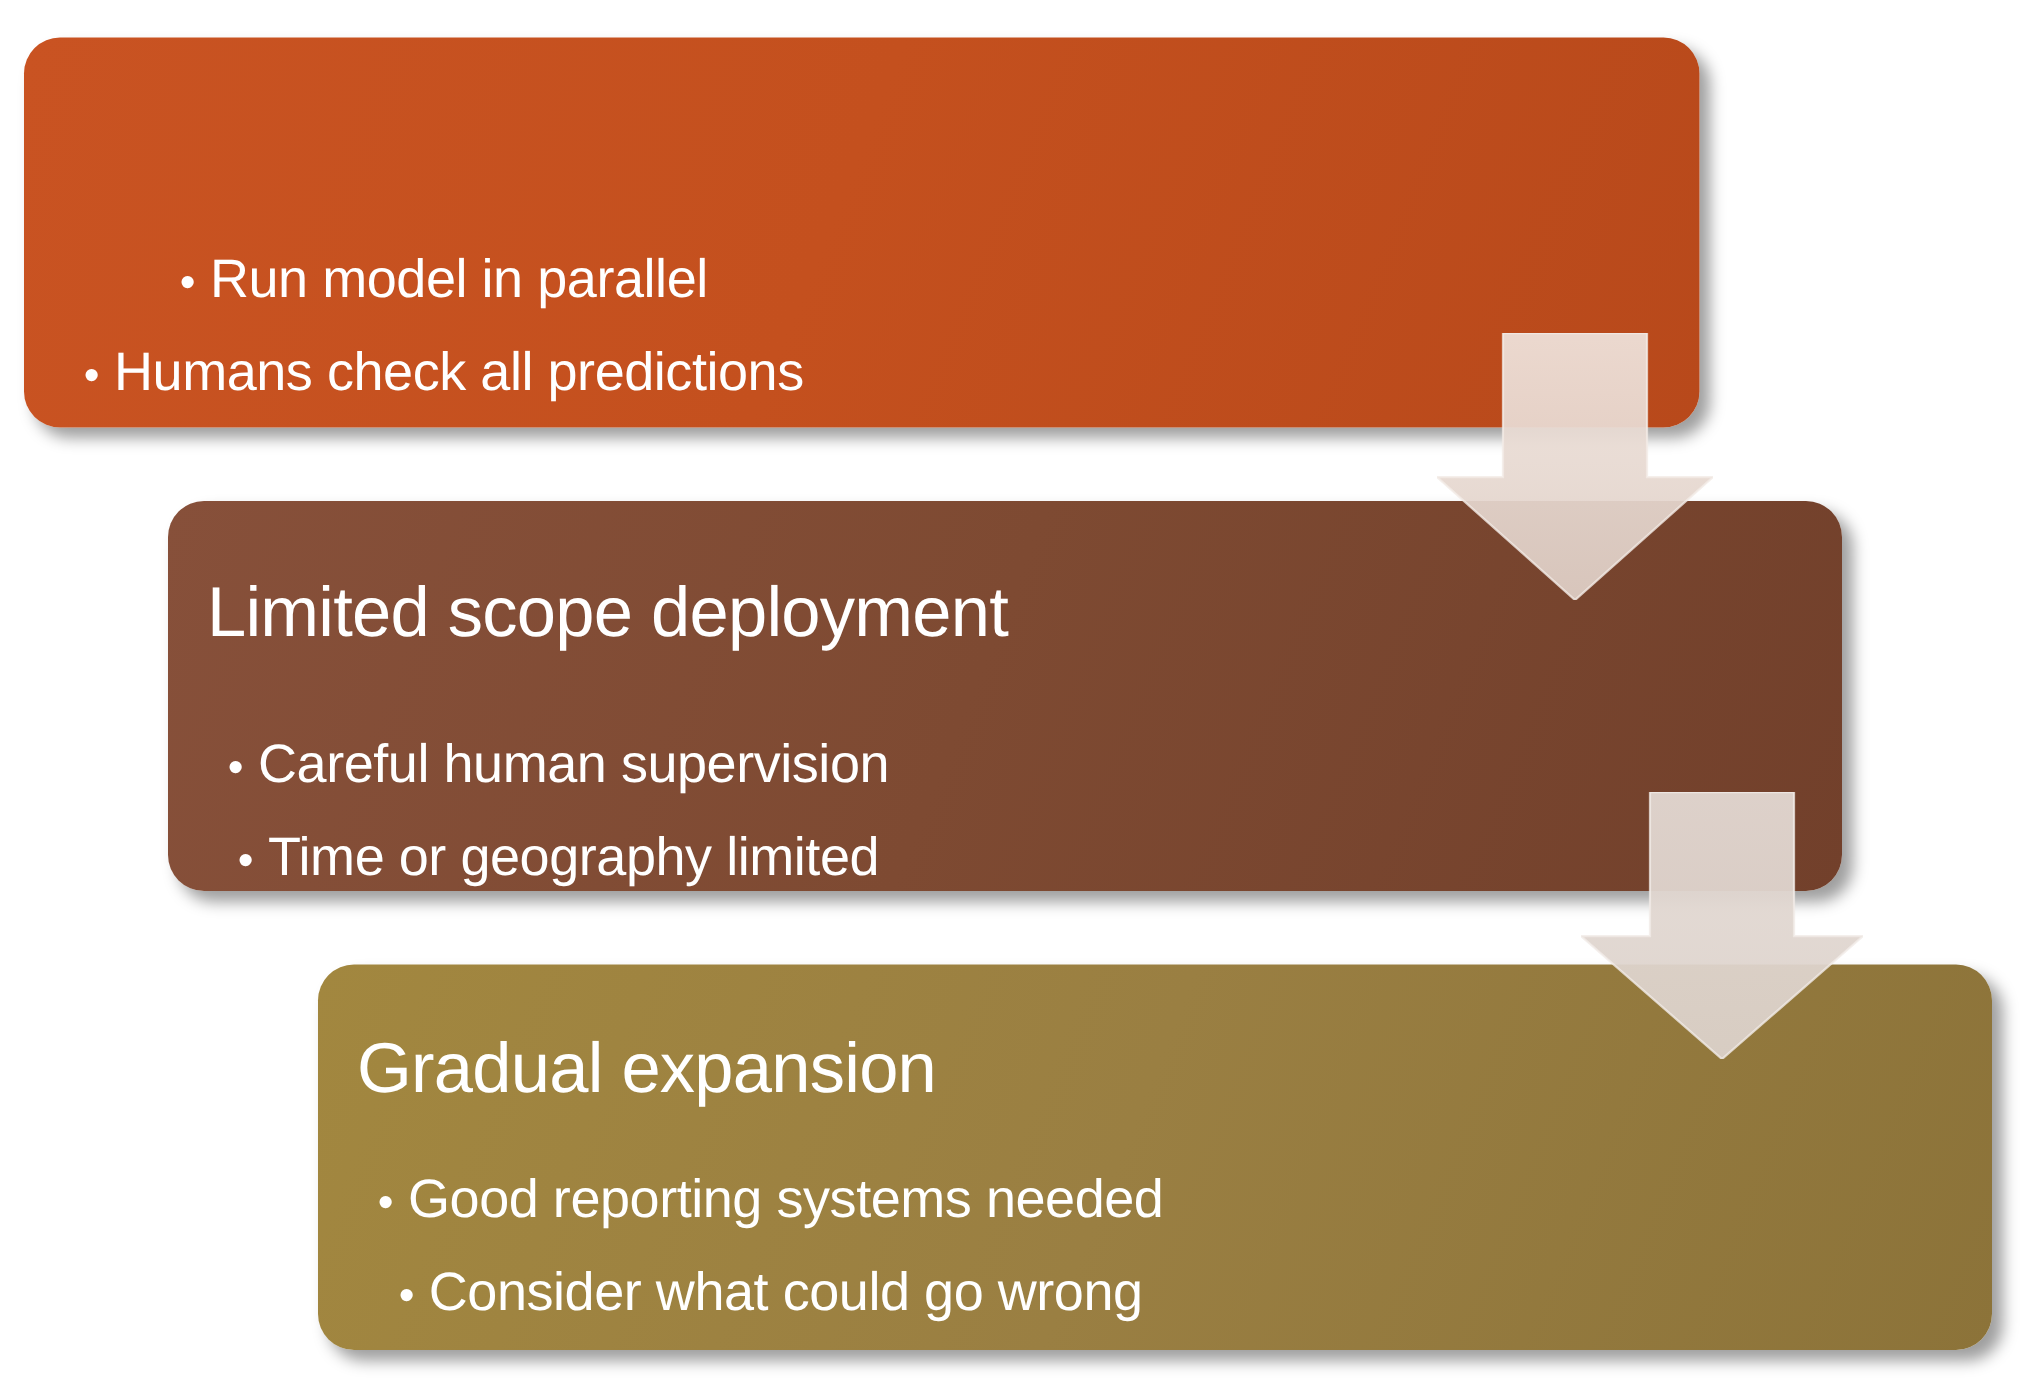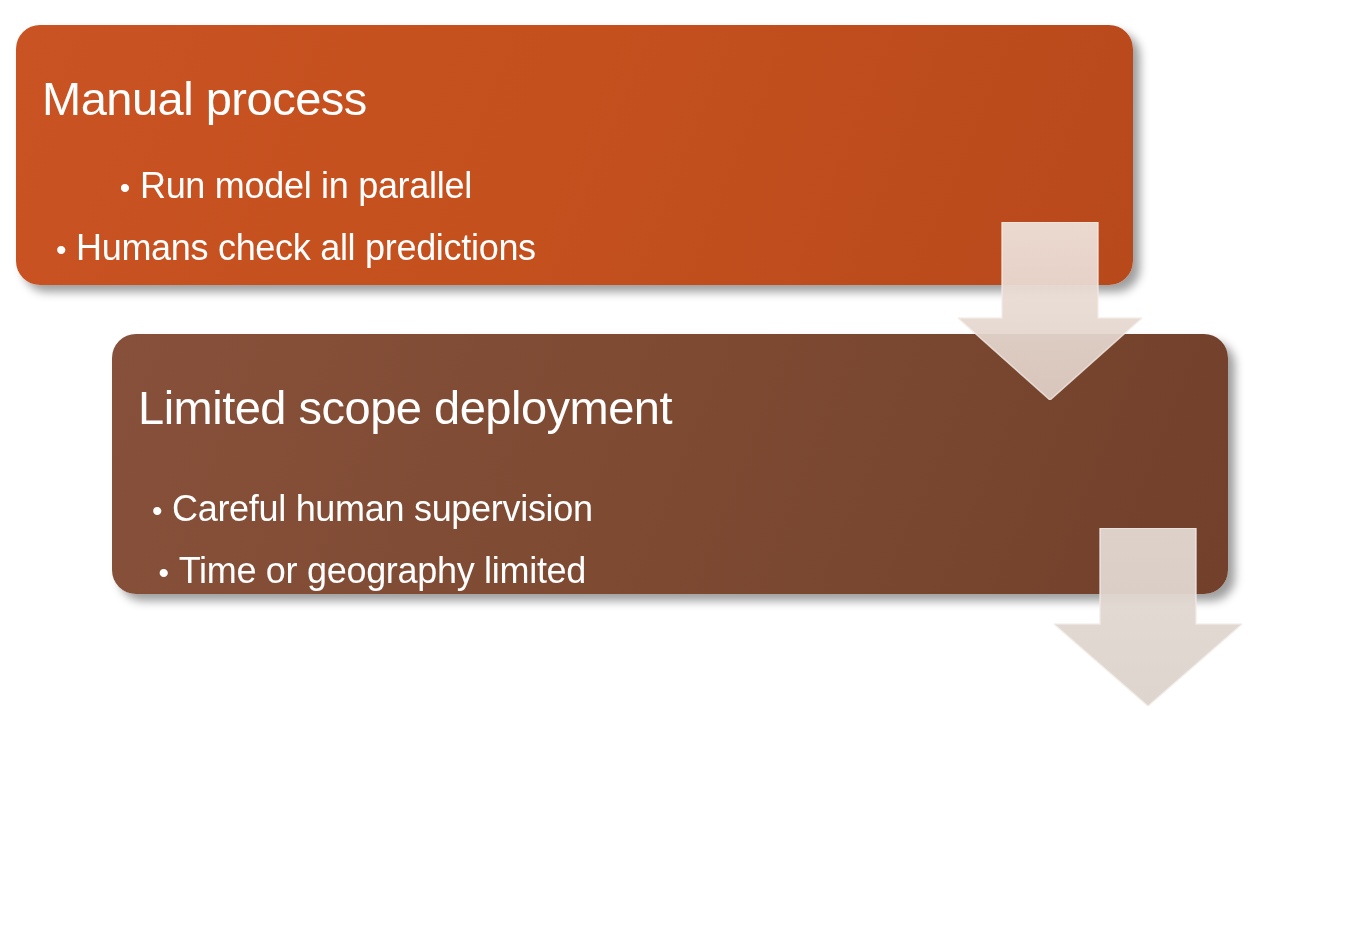--- a/index.html
+++ b/index.html
@@ -105,35 +105,41 @@
   }
   #arrow-1 { left: 958px; top: 222px; width: 184px; height: 178px; }
   #arrow-2 { left: 1054px; top: 528px; width: 188px; height: 178px; }
 </style>
 </head>
 <body>
 
 <div id="stage">
 
   <div class="proc-box" id="box-1">
-    <div class="box-title">Manual process</div>
     <ul class="bullet-list">
       <li><span class="bdot">•</span><span>Run model in parallel</span></li>
       <li><span class="bdot">•</span><span>Humans check all predictions</span></li>
     </ul>
   </div>
 
   <div class="proc-box" id="box-2">
     <div class="box-title">Limited scope deployment</div>
     <ul class="bullet-list">
       <li><span class="bdot">•</span><span>Careful human supervision</span></li>
       <li><span class="bdot">•</span><span>Time or geography limited</span></li>
     </ul>
   </div>
 
+  <div class="proc-box" id="box-3">
+    <div class="box-title">Gradual expansion</div>
+    <ul class="bullet-list">
+      <li><span class="bdot">•</span><span>Good reporting systems needed</span></li>
+      <li><span class="bdot">•</span><span>Consider what could go wrong</span></li>
+    </ul>
+  </div>
 
   <svg class="flow-arrow" id="arrow-1" viewBox="0 0 184 178">
     <defs>
       <linearGradient id="ag1" x1="0" y1="0" x2="0" y2="1">
         <stop offset="0%" stop-color="#EFE3DC" stop-opacity="0.93"></stop>
         <stop offset="100%" stop-color="#DFCFC6" stop-opacity="0.93"></stop>
       </linearGradient>
     </defs>
     <polygon points="44,0 140,0 140,96 184,96 92,178 0,96 44,96" fill="url(#ag1)" stroke="#F3EBE6" stroke-width="1.5" stroke-opacity="0.8"></polygon>
   </svg>

